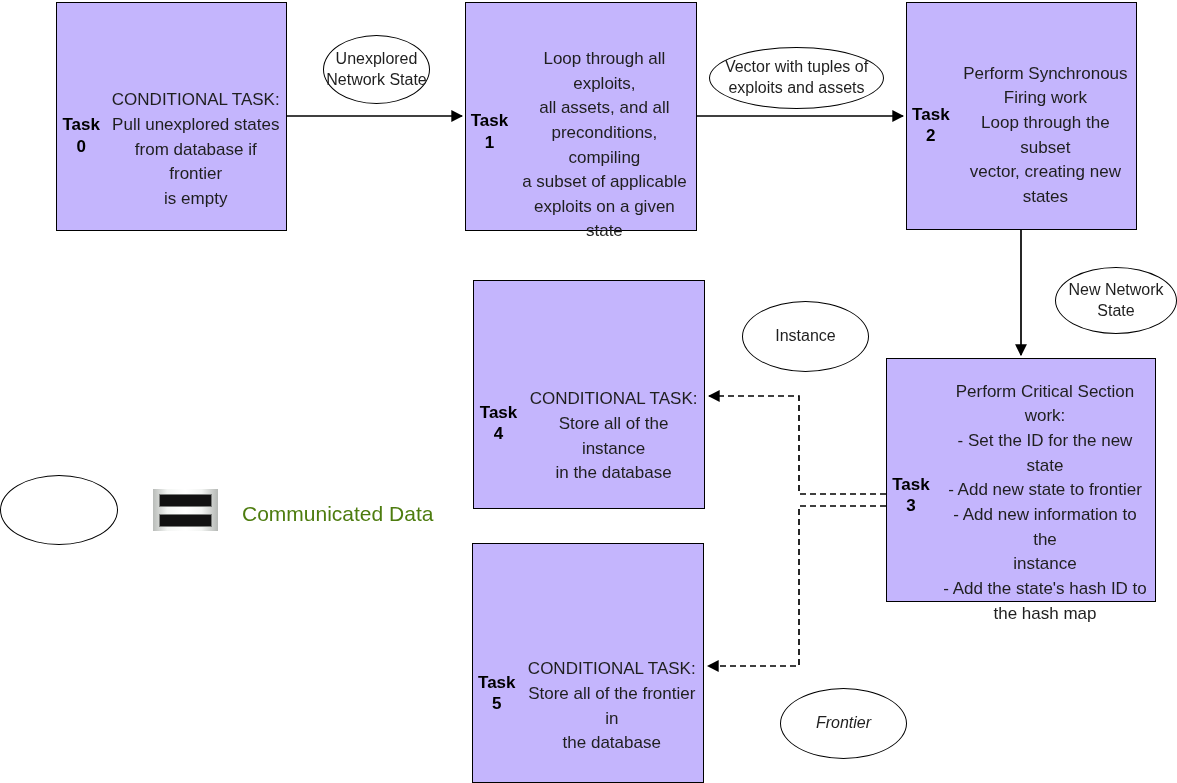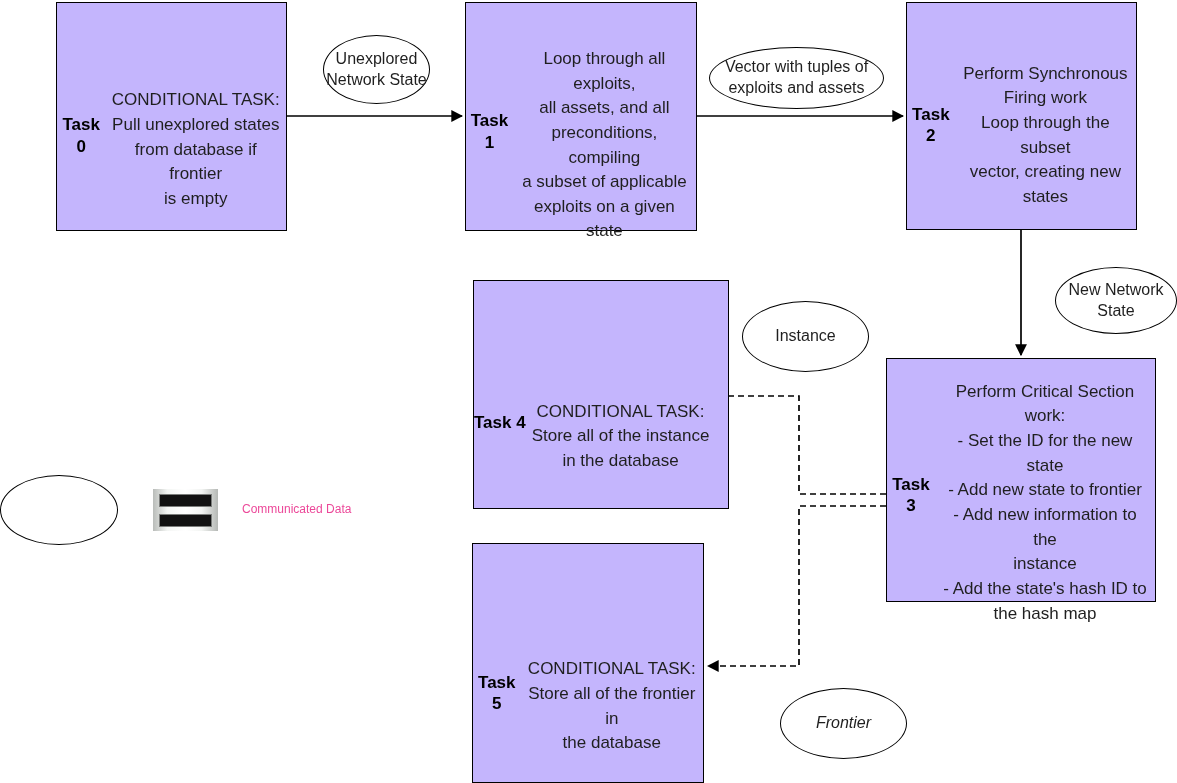--- a/index.html
+++ b/index.html
@@ -81,22 +81,22 @@
     gap: 7px;
   }
   .legend-icon .bar {
     width: 78%;
     height: 11px;
     background: #111111;
     border: 1px solid #7b7d7b;
   }
   .legend-label {
     position: absolute;
-    font-size: 12px;
-    color: #ec4899;
+    font-size: 21px;
+    color: #4d7c0f;
     white-space: nowrap;
   }
 </style>
 </head>
 <body>
 
 <div id="canvas">
 
   <svg class="edges" viewBox="0 0 1177 783">
     <defs>
@@ -156,21 +156,21 @@
     <div class="task-title">Task 3</div>
     <div class="task-body" style="margin-top: 16px;">Perform Critical Section work:
 - Set the ID for the new state
 - Add new state to frontier
 - Add new information to the
 instance
 - Add the state's hash ID to
 the hash map</div>
   </div>
 
-  <div class="task-box" id="box4" style="left: 473px; top: 280px; width: 256px; height: 229px; padding-top: 57px;">
+  <div class="task-box" id="box4" style="left: 473px; top: 280px; width: 232px; height: 229px; padding-top: 57px;">
     <div class="task-title">Task 4</div>
     <div class="task-body" style="margin-top: 27px;">CONDITIONAL TASK:
 Store all of the instance
 in the database</div>
   </div>
 
   <div class="task-box" id="box5" style="left: 472px; top: 543px; width: 232px; height: 240px; padding-top: 60px;">
     <div class="task-title">Task 5</div>
     <div class="task-body" style="margin-top: 27px;">CONDITIONAL TASK:
 Store all of the frontier in

